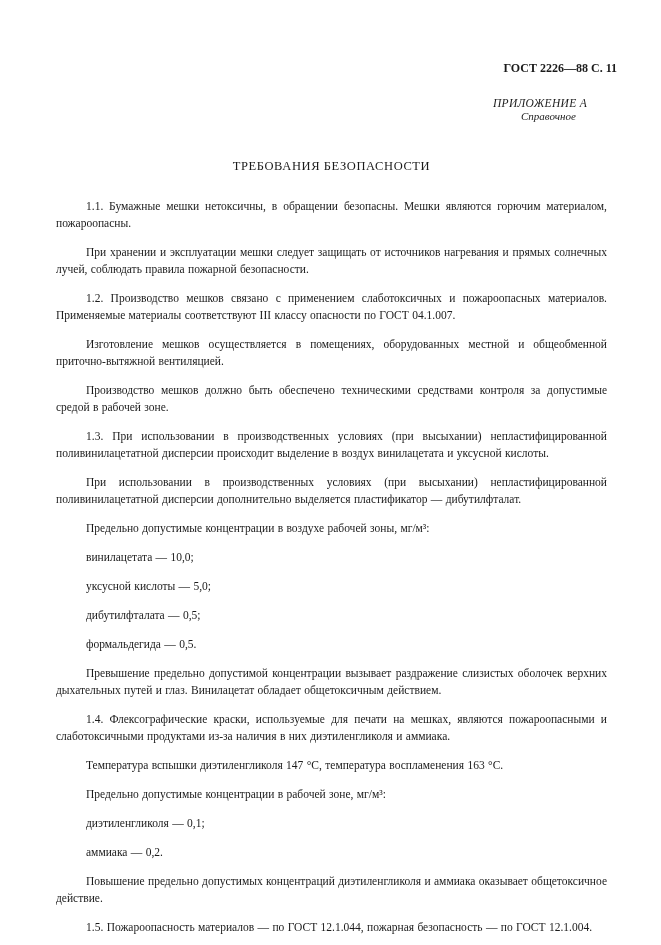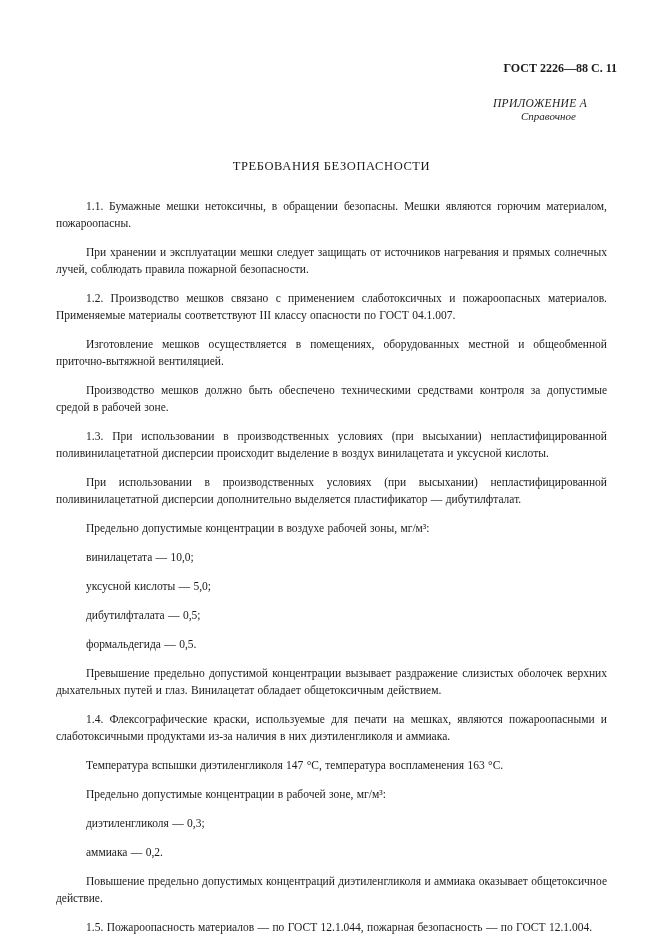--- a/index.html
+++ b/index.html
@@ -84,19 +84,19 @@
     <p>При использовании в производственных условиях (при высыхании) непластифицированной поливинилацетатной дисперсии дополнительно выделяется пластификатор — дибутилфталат.</p>
     <p>Предельно допустимые концентрации в воздухе рабочей зоны, мг/м³:</p>
     <p>винилацетата — 10,0;</p>
     <p>уксусной кислоты — 5,0;</p>
     <p>дибутилфталата — 0,5;</p>
     <p>формальдегида — 0,5.</p>
     <p>Превышение предельно допустимой концентрации вызывает раздражение слизистых оболочек верхних дыхательных путей и глаз. Винилацетат обладает общетоксичным действием.</p>
     <p>1.4. Флексографические краски, используемые для печати на мешках, являются пожароопасными и слаботоксичными продуктами из-за наличия в них диэтиленгликоля и аммиака.</p>
     <p>Температура вспышки диэтиленгликоля 147 °С, температура воспламенения 163 °С.</p>
     <p>Предельно допустимые концентрации в рабочей зоне, мг/м³:</p>
-    <p>диэтиленгликоля — 0,3;</p>
+    <p>диэтиленгликоля — 0,1;</p>
     <p>аммиака — 0,2.</p>
     <p>Повышение предельно допустимых концентраций диэтиленгликоля и аммиака оказывает общетоксичное действие.</p>
     <p>1.5. Пожароопасность материалов — по ГОСТ 12.1.044, пожарная безопасность — по ГОСТ 12.1.004.</p>
   </div>
 
 </div>
 
 </body></html>

